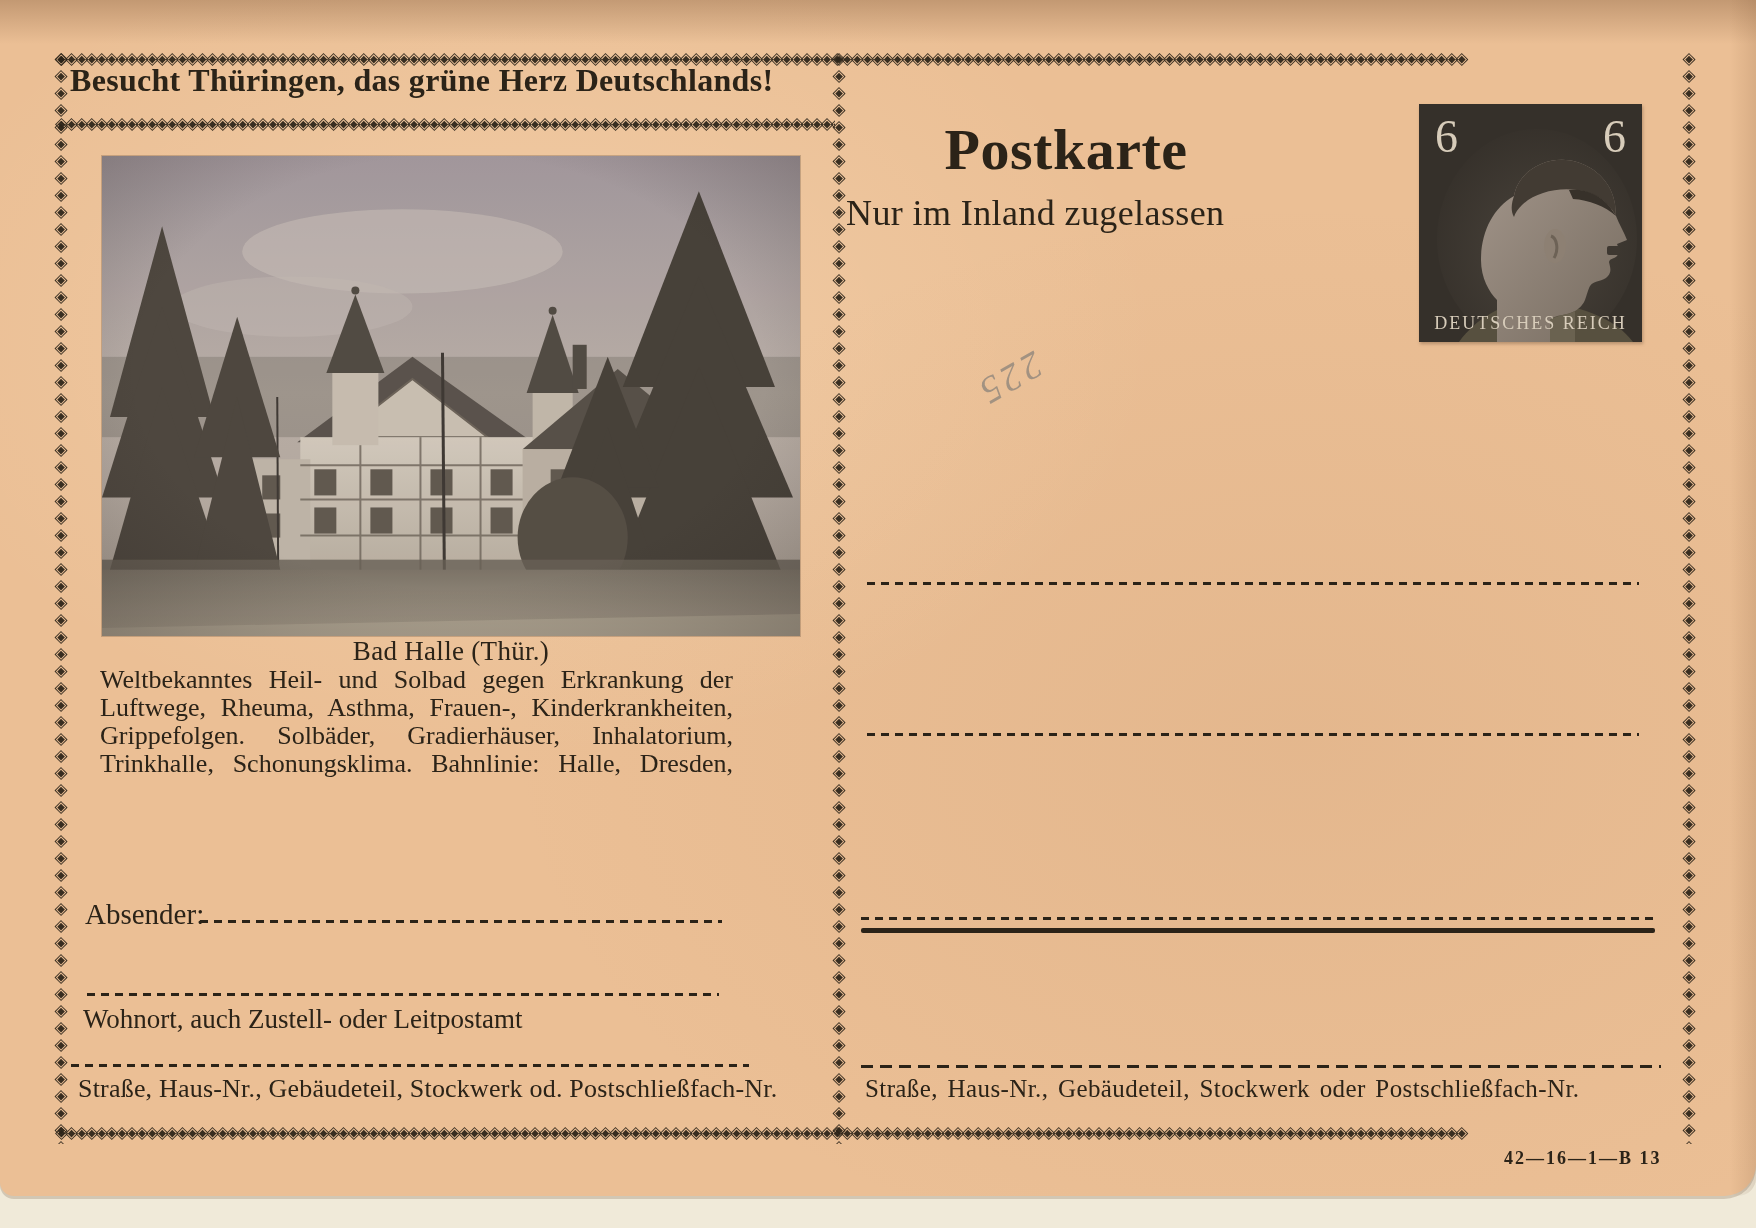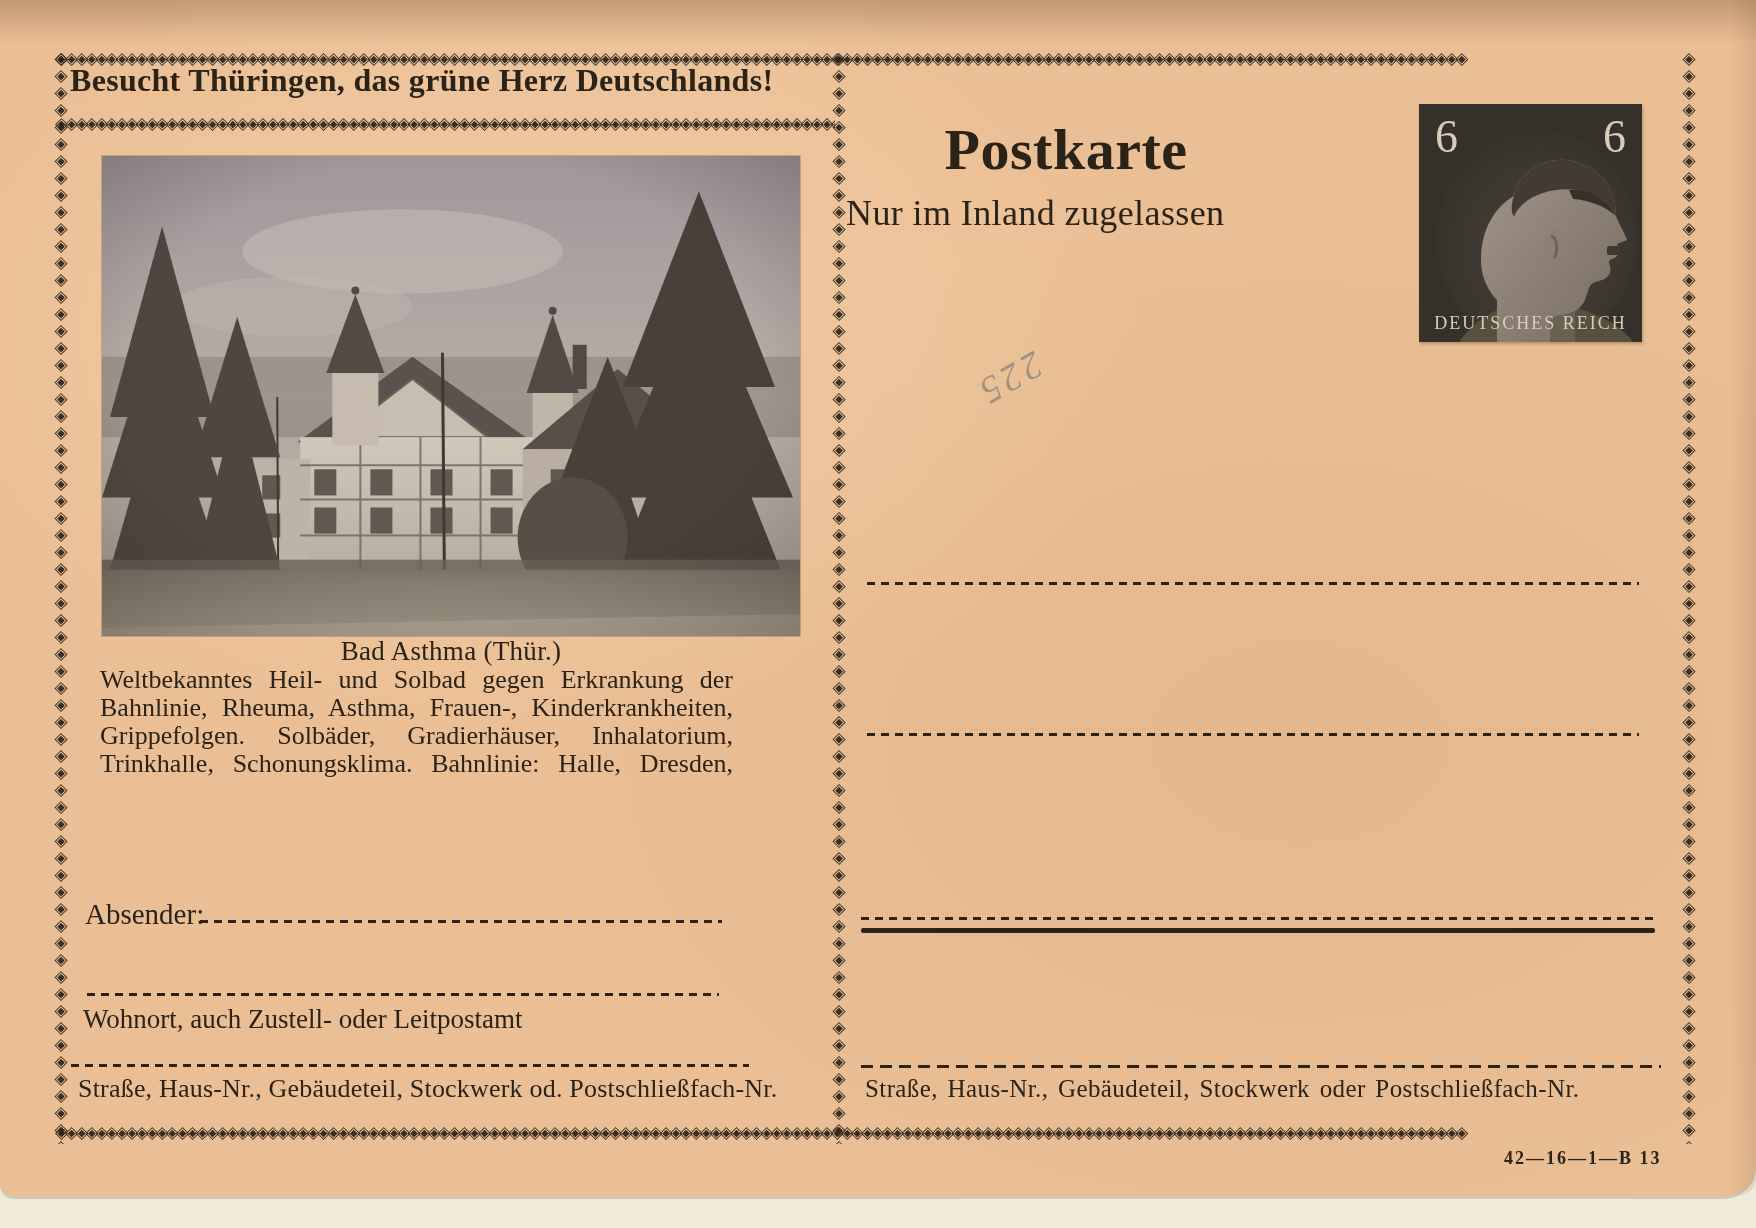--- a/index.html
+++ b/index.html
@@ -185,25 +185,25 @@
       <ellipse cx="470" cy="380" rx="55" ry="60" fill="#524b42"></ellipse>
 
       <rect x="0" y="402" width="697" height="14" fill="#665f55" opacity=".8"></rect>
       <rect x="0" y="412" width="697" height="66" fill="url(#lawn)"></rect>
       <polygon points="0,478 697,478 697,456 0,470" fill="#b4a997" opacity=".75"></polygon>
       <rect x="0" y="0" width="697" height="478" fill="#7d6f66" opacity=".08"></rect>
       <rect x="0" y="0" width="697" height="478" fill="url(#vig)"></rect>
     </svg>
   </div>
 
-  <div class="txt caption" style="left:102px;top:636px;width:698px;">Bad Asthma (Thür.)</div>
+  <div class="txt caption" style="left:102px;top:636px;width:698px;">Bad Halle (Thür.)</div>
 
   <div class="desc" style="left:100px;top:666px;width:633px;">
     <div class="desc-line">Weltbekanntes Heil- und Solbad gegen Erkrankung der</div>
-    <div class="desc-line">Bahnlinie, Rheuma, Asthma, Frauen-, Kinderkrankheiten,</div>
+    <div class="desc-line">Luftwege, Rheuma, Asthma, Frauen-, Kinderkrankheiten,</div>
     <div class="desc-line">Grippefolgen. Solbäder, Gradierhäuser, Inhalatorium,</div>
     <div class="desc-line">Trinkhalle, Schonungsklima. Bahnlinie: Halle, Dresden,</div>
   </div>
 
   <div class="txt label-lg" style="left:85px;top:898px;">Absender:</div>
   <div class="dash" style="left:200px;top:920px;width:522px;"></div>
 
   <div class="dash" style="left:87px;top:993px;width:632px;"></div>
   <div class="txt label-md" style="left:83px;top:1004px;">Wohnort, auch Zustell- oder Leitpostamt</div>
 

